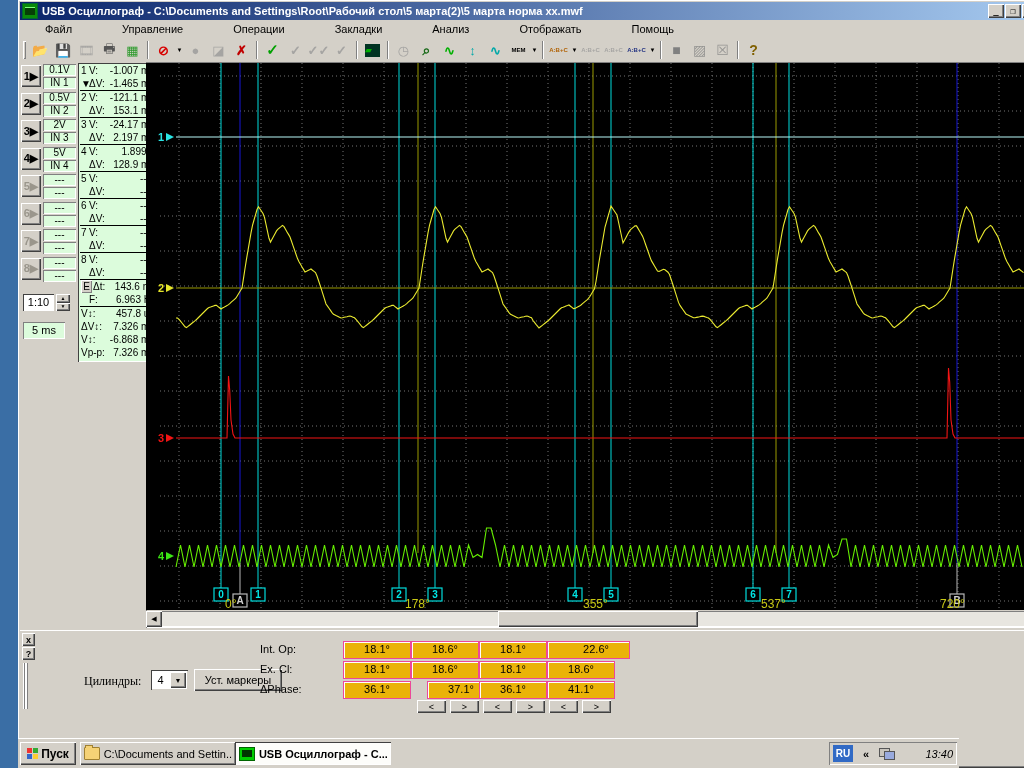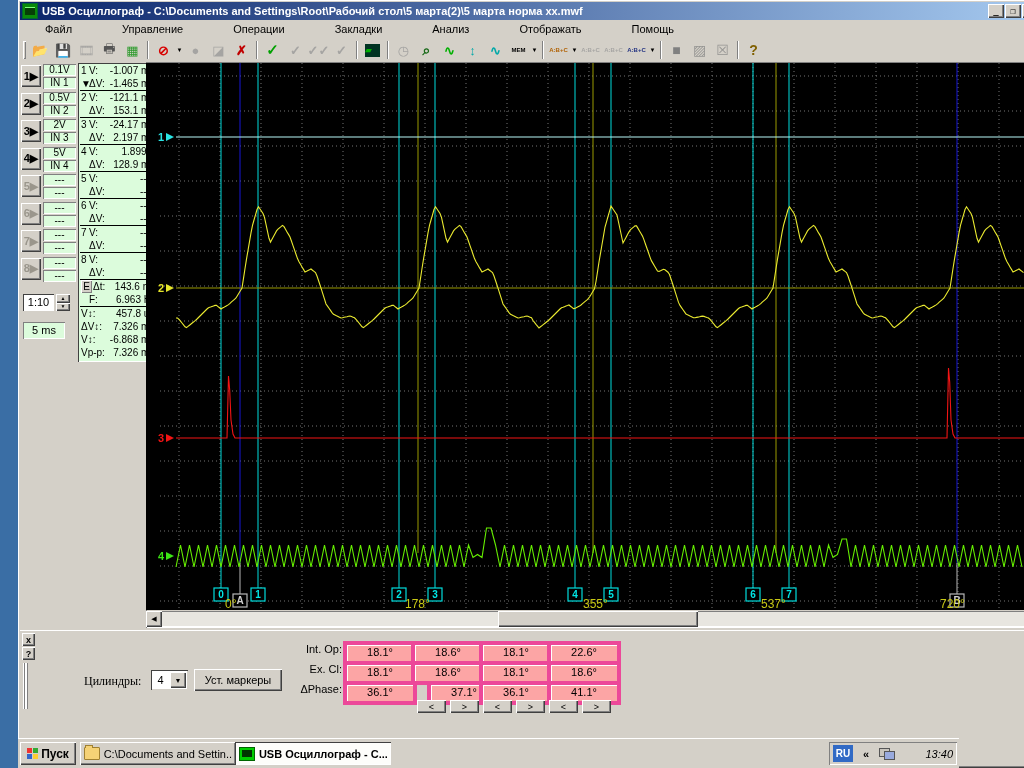--- a/index.html
+++ b/index.html
@@ -52,22 +52,22 @@
   #hthumb{position:absolute;left:352px;top:0;width:200px;height:16px;}
   
   #bottompanel{position:absolute;left:2px;top:630px;right:2px;height:84px;background:#d4d0c8;box-shadow:inset 0 1px 0 #fff;}
   .tiny-btn{position:absolute;width:13px;height:13px;font-size:9px;font-weight:bold;}
   #panel-grip{position:absolute;left:3px;top:33px;width:6px;height:46px;box-shadow:inset 1px 0 0 #fff,inset 2px 0 0 #808080,inset 4px 0 0 #fff,inset 5px 0 0 #808080;}
   #cyl-label{position:absolute;left:64px;top:44px;font-size:12px;font-family:"Liberation Serif",serif;}
   #cyl-select{position:absolute;left:131px;top:40px;width:37px;height:20px;background:#fff;box-shadow:inset 1px 1px 0 #404040,inset -1px -1px 0 #d4d0c8;display:flex;}
   #cyl-value{flex:1;text-align:center;line-height:20px;}
   #cyl-dd{width:16px;height:16px;margin:2px 2px 0 0;font-size:7px;}
   #set-markers{position:absolute;left:174px;top:39px;width:88px;height:22px;font-size:11px;}
-  .tbl-label{position:absolute;left:240px;width:82px;height:16px;text-align:right;line-height:16px;font-size:11px;}
-  .tbl-cell{position:absolute;width:66px;height:16px;background:#fca5a5;border:4px solid #ec4899;box-shadow:inset 1px 1px 0 #fff;text-align:center;line-height:15px;font-size:11px;}
+  .tbl-label{position:absolute;left:240px;width:82px;height:16px;text-align:left;line-height:16px;font-size:11px;}
+  .tbl-cell{position:absolute;width:66px;height:16px;background:#eab308;border:1px solid #ec4899;box-shadow:inset 1px 1px 0 #fff;text-align:center;line-height:15px;font-size:11px;}
   .nav-btn{position:absolute;top:70px;width:29px;height:13px;font-size:9px;}
   
   #statusbar{position:absolute;left:2px;top:714px;right:2px;height:20px;background:#d4d0c8;box-shadow:inset 0 1px 0 #808080, inset 0 2px 0 #fff;}
   #status-time{position:absolute;left:652px;top:3px;width:336px;height:15px;box-shadow:inset 1px 1px 0 #808080,inset -1px -1px 0 #fff;text-align:center;line-height:15px;font-size:11px;}
   #status-zoom{position:absolute;left:991px;top:3px;width:29px;height:15px;box-shadow:inset 1px 1px 0 #808080,inset -1px -1px 0 #fff;text-align:center;line-height:15px;font-size:11px;}
   
   #taskbar{position:absolute;left:0;top:738px;width:941px;height:30px;background:#d4d0c8;box-shadow:inset 0 1px 0 #fff;}
   #start-btn{position:absolute;left:2px;top:4px;width:56px;height:23px;font-weight:bold;font-size:12px;gap:3px;}
   .task-btn{position:absolute;top:4px;height:23px;font-size:11px;display:flex;align-items:center;gap:4px;padding:0 4px;width:148px;}
   .task-btn .lbl{white-space:nowrap;overflow:hidden;}
@@ -516,21 +516,21 @@
     <div id="cyl-select">
       <div id="cyl-value">4</div>
       <div id="cyl-dd" class="btn3d">▼</div>
     </div>
     <div id="set-markers" class="btn3d">Уст. маркеры</div>
     <div id="phase-table"></div>
   <div class="tbl-label" style="top: 11px;">Int. Op:</div>
       <div class="tbl-cell" style="left: 323px; top: 11px;">18.1°</div>
       <div class="tbl-cell" style="left: 391px; top: 11px;">18.6°</div>
       <div class="tbl-cell" style="left: 459px; top: 11px;">18.1°</div>
-      <div class="tbl-cell" style="left: 527px; top: 11px;">22.6°</div>
+      <div class="tbl-cell" style="left: 527px; top: 11px; padding-left: 15px;">22.6°</div>
       <div class="tbl-label" style="top: 31px;">Ex. Cl:</div>
       <div class="tbl-cell" style="left: 323px; top: 31px;">18.1°</div>
       <div class="tbl-cell" style="left: 391px; top: 31px;">18.6°</div>
       <div class="tbl-cell" style="left: 459px; top: 31px;">18.1°</div>
       <div class="tbl-cell" style="left: 527px; top: 31px;">18.6°</div>
       <div class="tbl-label" style="top: 51px;">ΔPhase:</div>
       <div class="tbl-cell" style="left: 323px; top: 51px;">36.1°</div>
       <div class="tbl-cell" style="left: 407px; top: 51px;">37.1°</div>
       <div class="tbl-cell" style="left: 459px; top: 51px;">36.1°</div>
       <div class="tbl-cell" style="left: 527px; top: 51px;">41.1°</div>

